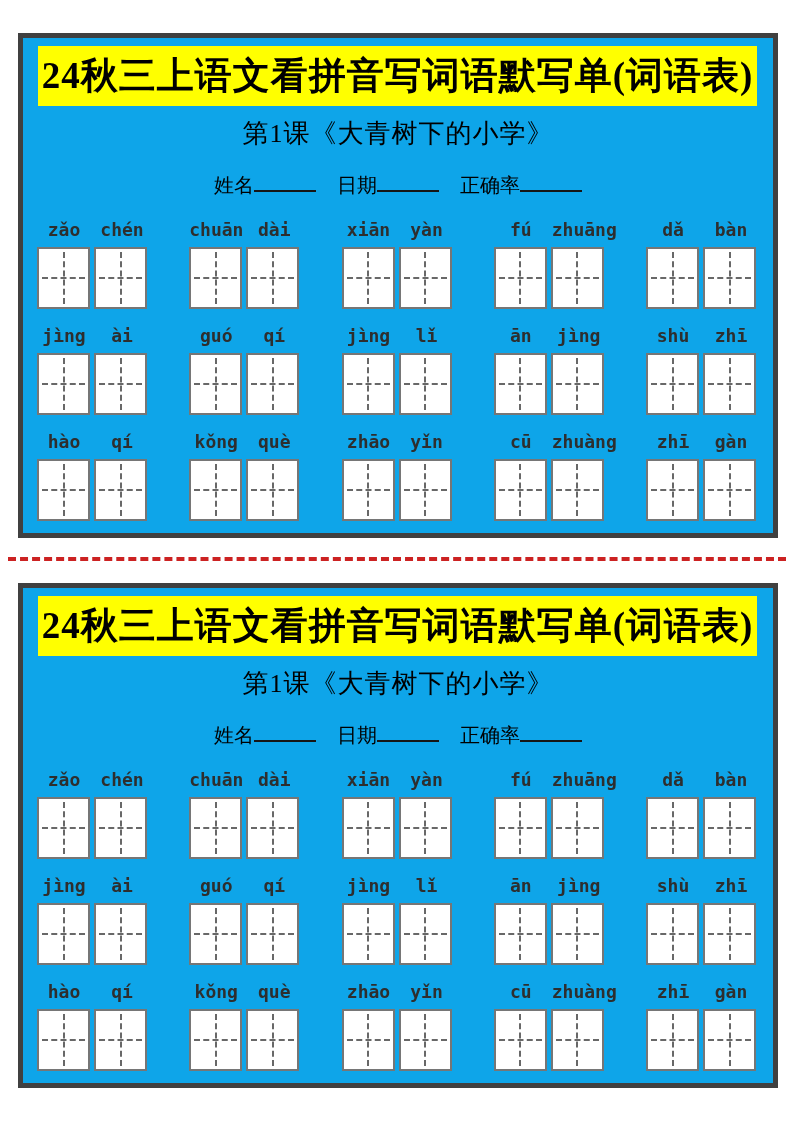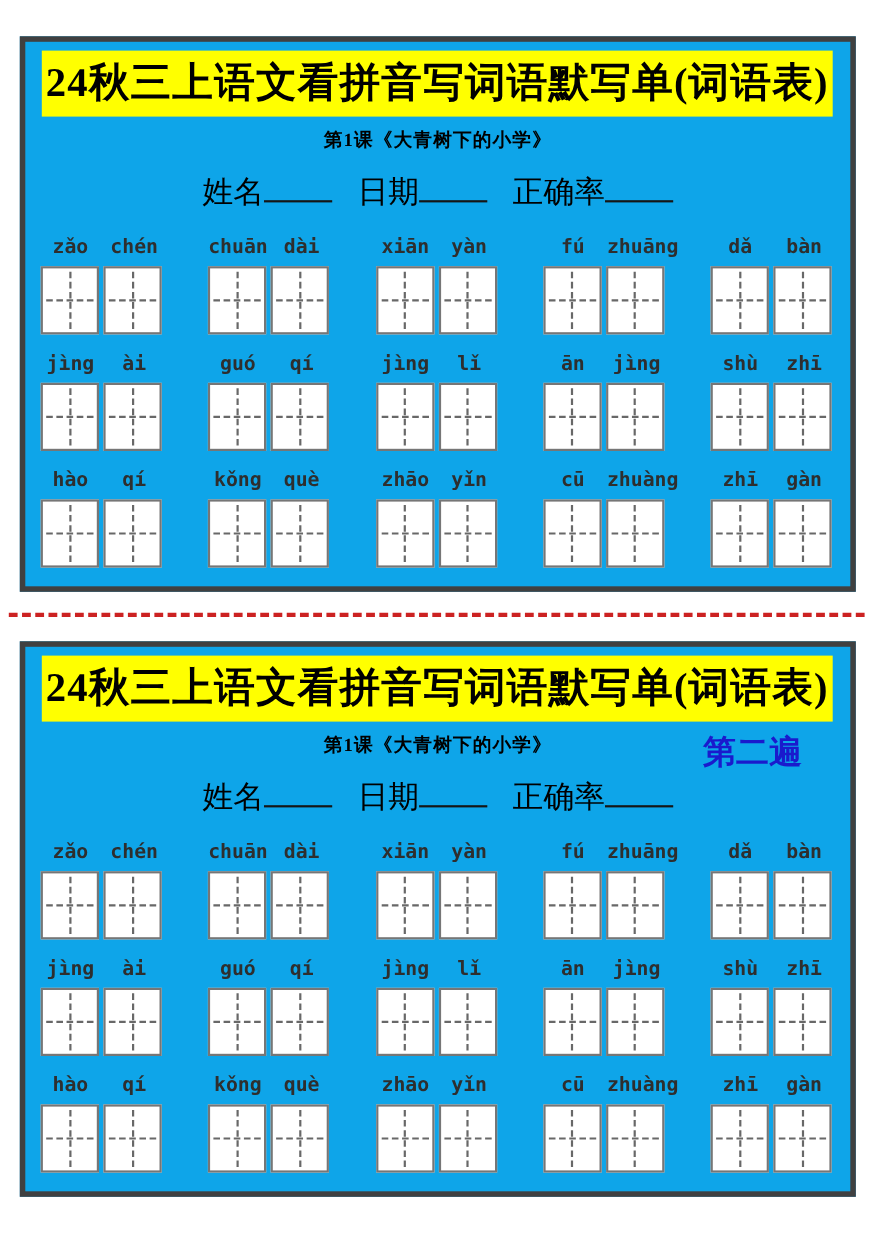--- a/index.html
+++ b/index.html
@@ -33,29 +33,29 @@
     text-align:center;
     font-weight:bold;
     font-size:37px;
     line-height:60px;
     letter-spacing:1px;
     white-space:nowrap;
     overflow:hidden;
   }
 
   .subtitle-row { position:relative; margin-top:10px; text-align:center; height:32px; }
-  .lesson { font-size:17px; font-weight:bold; letter-spacing:1px; }
+  .lesson { font-size:26px; font-weight:normal; letter-spacing:1px; }
   .pass {
     position:absolute; top:76px; right:44px;
     font-size:30px; font-weight:bold;
     color:#1a1acd;
     font-style:normal;
   }
 
-  .fields { margin-top:8px; text-align:center; font-size:28px; }
+  .fields { margin-top:24px; text-align:center; font-size:20px; }
   .field { margin:0 8px; white-space:nowrap; }
   .blank {
     display:inline-block; width:62px; height:2px;
     border-bottom:2px solid #161616;
     vertical-align:baseline;
   }
 
   .rows { margin:20px 15px 0 14px; }
   .word-row { display:flex; justify-content:space-between; margin-bottom:16px; }
   .word-group { display:flex; flex-direction:column; }
@@ -260,21 +260,20 @@
       </div>
   </section>
 
   <div class="divider"></div>
 
   <section class="sheet">
     <div class="banner">24秋三上语文看拼音写词语默写单(词语表)</div>
     <div class="subtitle-row">
       <span class="lesson">第1课《大青树下的小学》</span>
     </div>
-    <span class="pass">第二遍</span>
     <div class="fields">
       <span class="field"><span>姓名</span><span class="blank"></span></span>
       <span class="field"><span>日期</span><span class="blank"></span></span>
       <span class="field"><span>正确率</span><span class="blank"></span></span>
     </div>
     <div class="rows">
         <div class="word-row">
           <div class="word-group">
             <div class="pinyin-pair">
               <span class="syl">zǎo</span>

